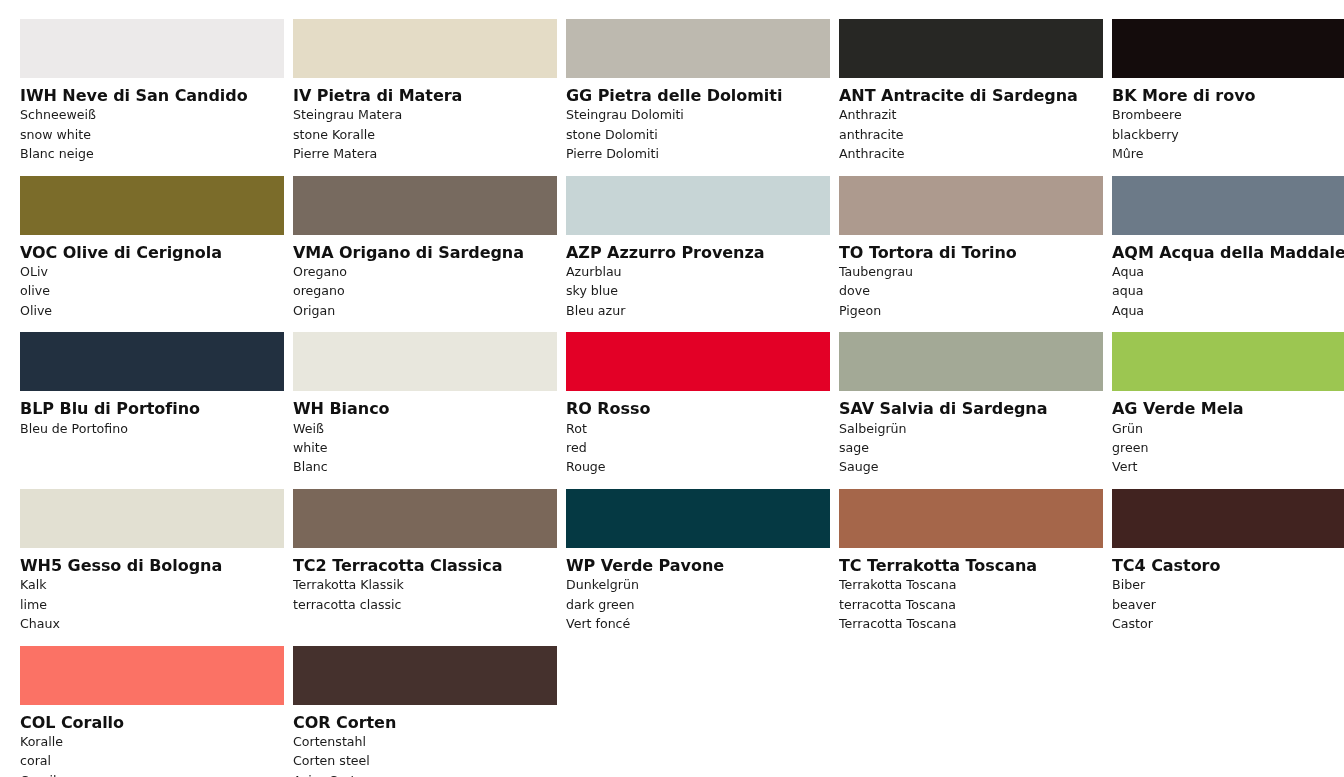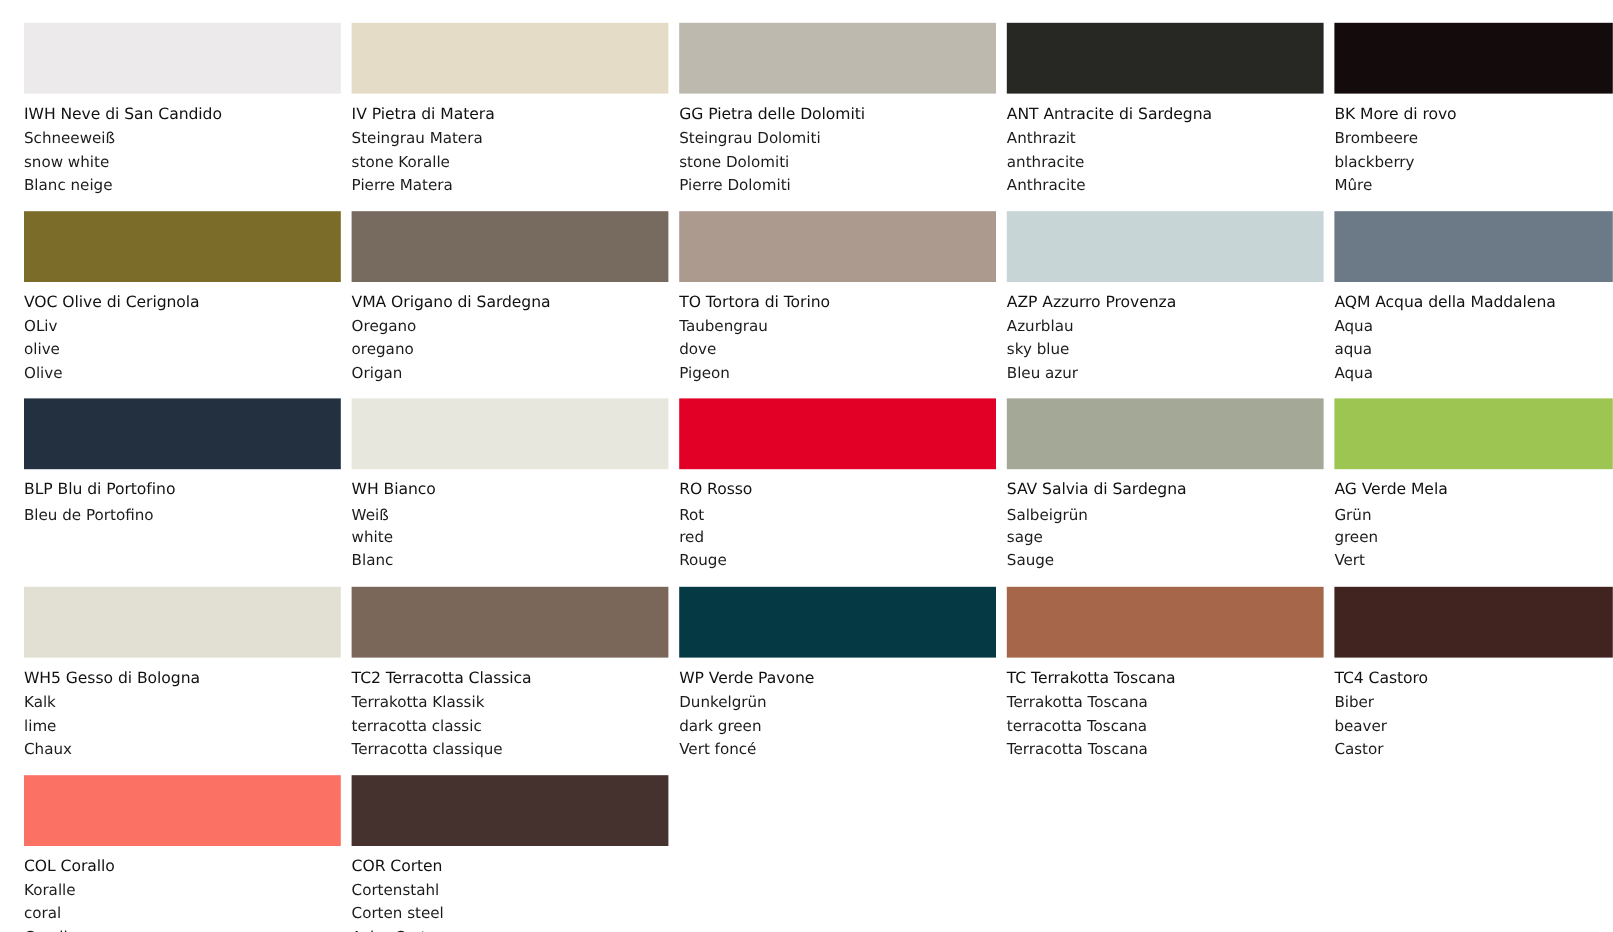--- a/index.html
+++ b/index.html
@@ -34,22 +34,22 @@
     height: 59px;
     display: block;
   }
 
   .swatch-labels {
     padding-top: 8px;
     line-height: 19.4px;
   }
 
   .swatch-code {
-    font-weight: normal;
-    font-size: 13px;
+    font-weight: bold;
+    font-size: 16px;
     color: #111111;
     letter-spacing: -0.05px;
     white-space: nowrap;
   }
 
   .swatch-de,
   .swatch-en,
   .swatch-fr {
     font-weight: normal;
     font-size: 12.6px;
@@ -118,38 +118,38 @@
     <div class="swatch-card">
       <div class="swatch-chip" style="background-color: rgb(119, 106, 95);"></div>
       <div class="swatch-labels">
         <div class="swatch-code">VMA Origano di Sardegna</div>
         <div class="swatch-de">Oregano</div>
         <div class="swatch-en">oregano</div>
         <div class="swatch-fr">Origan</div>
       </div>
     </div>
     <div class="swatch-card">
+      <div class="swatch-chip" style="background-color: rgb(199, 213, 214);"></div>
+      <div class="swatch-labels">
+        <div class="swatch-code">AZP Azzurro Provenza</div>
+        <div class="swatch-de">Azurblau</div>
+        <div class="swatch-en">sky blue</div>
+        <div class="swatch-fr">Bleu azur</div>
+      </div>
+    </div>
+    <div class="swatch-card">
       <div class="swatch-chip" style="background-color: rgb(173, 154, 142);"></div>
       <div class="swatch-labels">
         <div class="swatch-code">TO Tortora di Torino</div>
         <div class="swatch-de">Taubengrau</div>
         <div class="swatch-en">dove</div>
         <div class="swatch-fr">Pigeon</div>
       </div>
     </div>
     <div class="swatch-card">
-      <div class="swatch-chip" style="background-color: rgb(199, 213, 214);"></div>
-      <div class="swatch-labels">
-        <div class="swatch-code">AZP Azzurro Provenza</div>
-        <div class="swatch-de">Azurblau</div>
-        <div class="swatch-en">sky blue</div>
-        <div class="swatch-fr">Bleu azur</div>
-      </div>
-    </div>
-    <div class="swatch-card">
       <div class="swatch-chip" style="background-color: rgb(108, 122, 136);"></div>
       <div class="swatch-labels">
         <div class="swatch-code">AQM Acqua della Maddalena</div>
         <div class="swatch-de">Aqua</div>
         <div class="swatch-en">aqua</div>
         <div class="swatch-fr">Aqua</div>
       </div>
     </div>
     <div class="swatch-card">
       <div class="swatch-chip" style="background-color: rgb(34, 48, 64);"></div>
@@ -202,21 +202,20 @@
         <div class="swatch-en">lime</div>
         <div class="swatch-fr">Chaux</div>
       </div>
     </div>
     <div class="swatch-card">
       <div class="swatch-chip" style="background-color: rgb(122, 103, 89);"></div>
       <div class="swatch-labels">
         <div class="swatch-code">TC2 Terracotta Classica</div>
         <div class="swatch-de">Terrakotta Klassik</div>
         <div class="swatch-en">terracotta classic</div>
-        <div class="swatch-fr">Terracotta classique</div>
       </div>
     </div>
     <div class="swatch-card">
       <div class="swatch-chip" style="background-color: rgb(5, 57, 67);"></div>
       <div class="swatch-labels">
         <div class="swatch-code">WP Verde Pavone</div>
         <div class="swatch-de">Dunkelgrün</div>
         <div class="swatch-en">dark green</div>
         <div class="swatch-fr">Vert foncé</div>
       </div>

